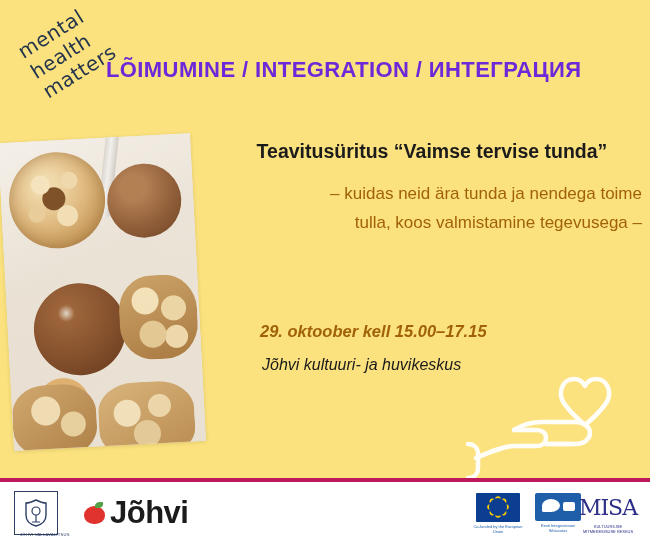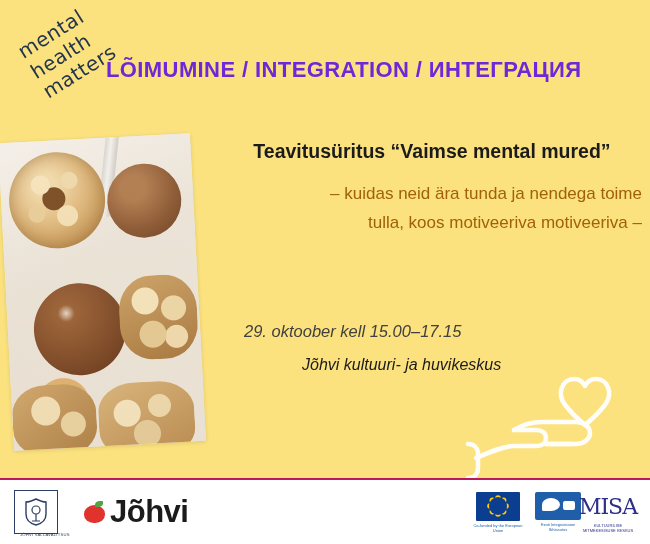--- a/index.html
+++ b/index.html
@@ -154,53 +154,52 @@
     width: 412px;
     color: #a16207;
     font-size: 17px;
     line-height: 1.68;
     text-align: right;
   }
   #desc div { white-space: nowrap; }
 
   #datetime {
     position: absolute;
-    left: 244px; top: 322px;
-    color: #404040;
+    left: 260px; top: 322px;
+    color: #a16207;
     font-size: 16.5px;
-    font-weight: normal;
+    font-weight: bold;
     font-style: italic;
     white-space: nowrap;
   }
   #venue {
     position: absolute;
     left: 262px; top: 356px;
     color: #1b1b1b;
     font-size: 16px;
     font-style: italic;
     white-space: nowrap;
-    margin-left: 40px;
   }
 
   
   #hand-heart {
     position: absolute;
     right: 6px; bottom: 62px;
     width: 196px; height: 148px;
     opacity: 0.95;
     pointer-events: none;
   }
 
   
   #footer {
     position: absolute;
     left: 0; bottom: 0;
     width: 650px; height: 66px;
     background: #ffffff;
-    border-top: 2px solid #be185d;
+    border-top: 4px solid #be185d;
   }
   .logo { position: absolute; top: 0; bottom: 0; display: flex; align-items: center; }
 
   #logo-crest { left: 14px; }
   #crest-box {
     width: 44px; height: 44px;
     border: 1px solid #2c3e63;
     display: flex; align-items: center; justify-content: center;
     color: #2c3e63;
   }
@@ -287,25 +286,25 @@
       <div class="muffin m1"></div>
       <div class="muffin m2"></div>
       <div class="muffin m3"></div>
       <div class="muffin m4"></div>
       <div class="muffin m5"></div>
       <div class="muffin m6"></div>
       <div id="photo-grad"></div>
     </div>
   </div>
 
-  <div id="subtitle">Teavitusüritus “Vaimse mental mured”</div>
+  <div id="subtitle">Teavitusüritus “Vaimse tervise tunda”</div>
 
   <div id="desc">
     <div>– kuidas neid ära tunda ja nendega toime</div>
-    <div>tulla, koos motiveeriva motiveeriva –</div>
+    <div>tulla, koos valmistamine tegevusega –</div>
   </div>
 
   <div id="datetime">29. oktoober kell 15.00–17.15</div>
   <div id="venue">Jõhvi kultuuri- ja huvikeskus</div>
 
   <svg id="hand-heart" viewBox="0 0 196 148">
     <g fill="none" stroke="#ffffff" stroke-width="4.5" stroke-linecap="round" stroke-linejoin="round">
       <path d="M118 72c-10-12-4-27 8-27 6 0 9 3 11 7 2-4 5-7 11-7 12 0 18 15 8 27-7 9-19 19-19 19s-12-10-19-19z"></path>
       <path d="M28 124c14-6 28-12 38-12h22c6 0 10-3 10-8s-4-8-10-8H66"></path>
       <path d="M66 96c8-5 18-8 28-8h34c8 0 14 5 14 11s-6 11-14 11h-30"></path>

